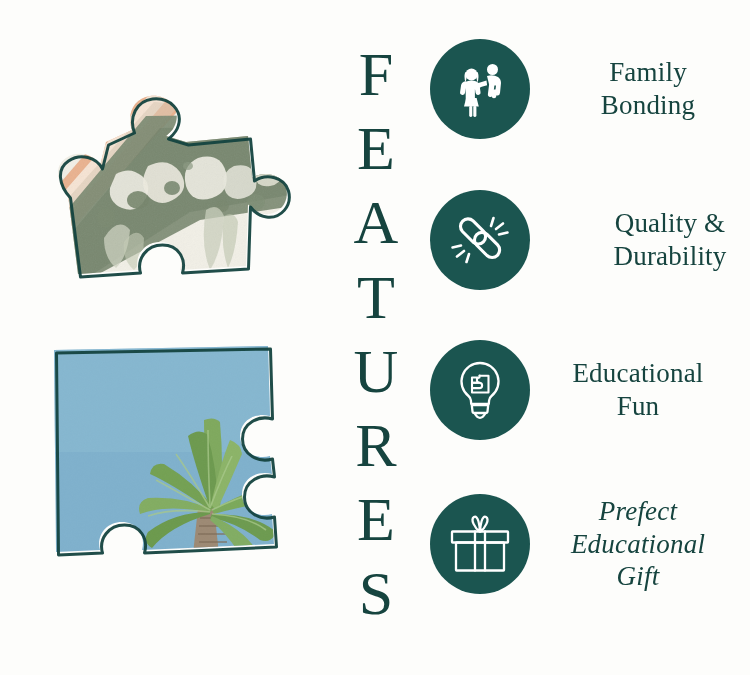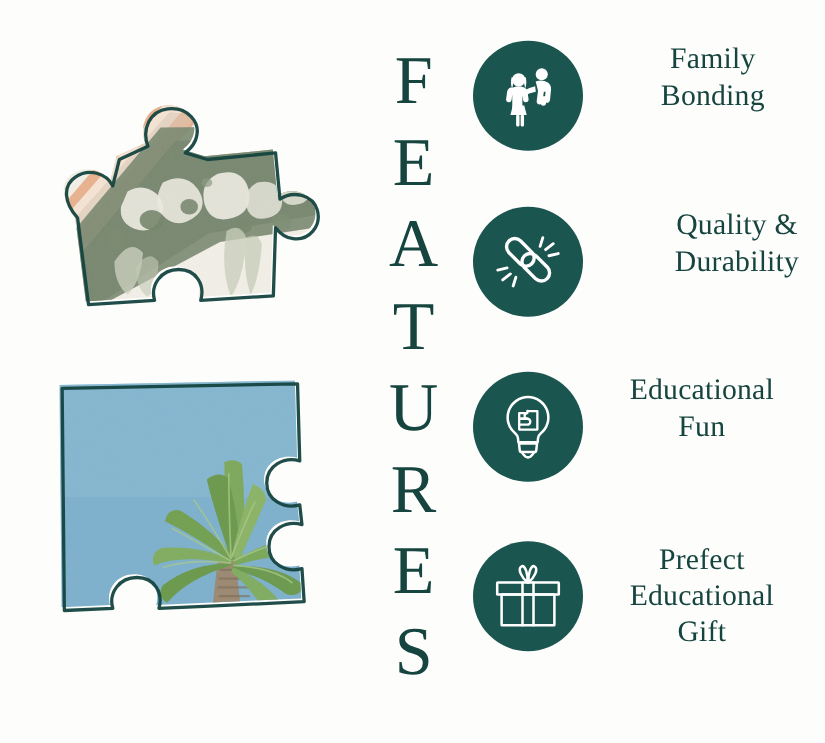--- a/index.html
+++ b/index.html
@@ -86,27 +86,27 @@
     width: 320px;
     height: 615px;
   }
 
   .feature-row {
     position: absolute;
     left: 0;
     width: 320px;
     height: 104px;
     display: flex;
-    align-items: flex-start;
+    align-items: center;
   }
 
   #feature-row-0 { top: 7px;   }
   #feature-row-1 { top: 158px; gap: 44px; }
   #feature-row-2 { top: 308px; }
-  #feature-row-3 { top: 462px; }
+  #feature-row-3 { top: 462px; font-style: italic; }
 
   .feature-icon-circle {
     flex: 0 0 auto;
     width: 100px;
     height: 100px;
     border-radius: 50%;
     background: #1b5550;
     display: flex;
     align-items: center;
     justify-content: center;

